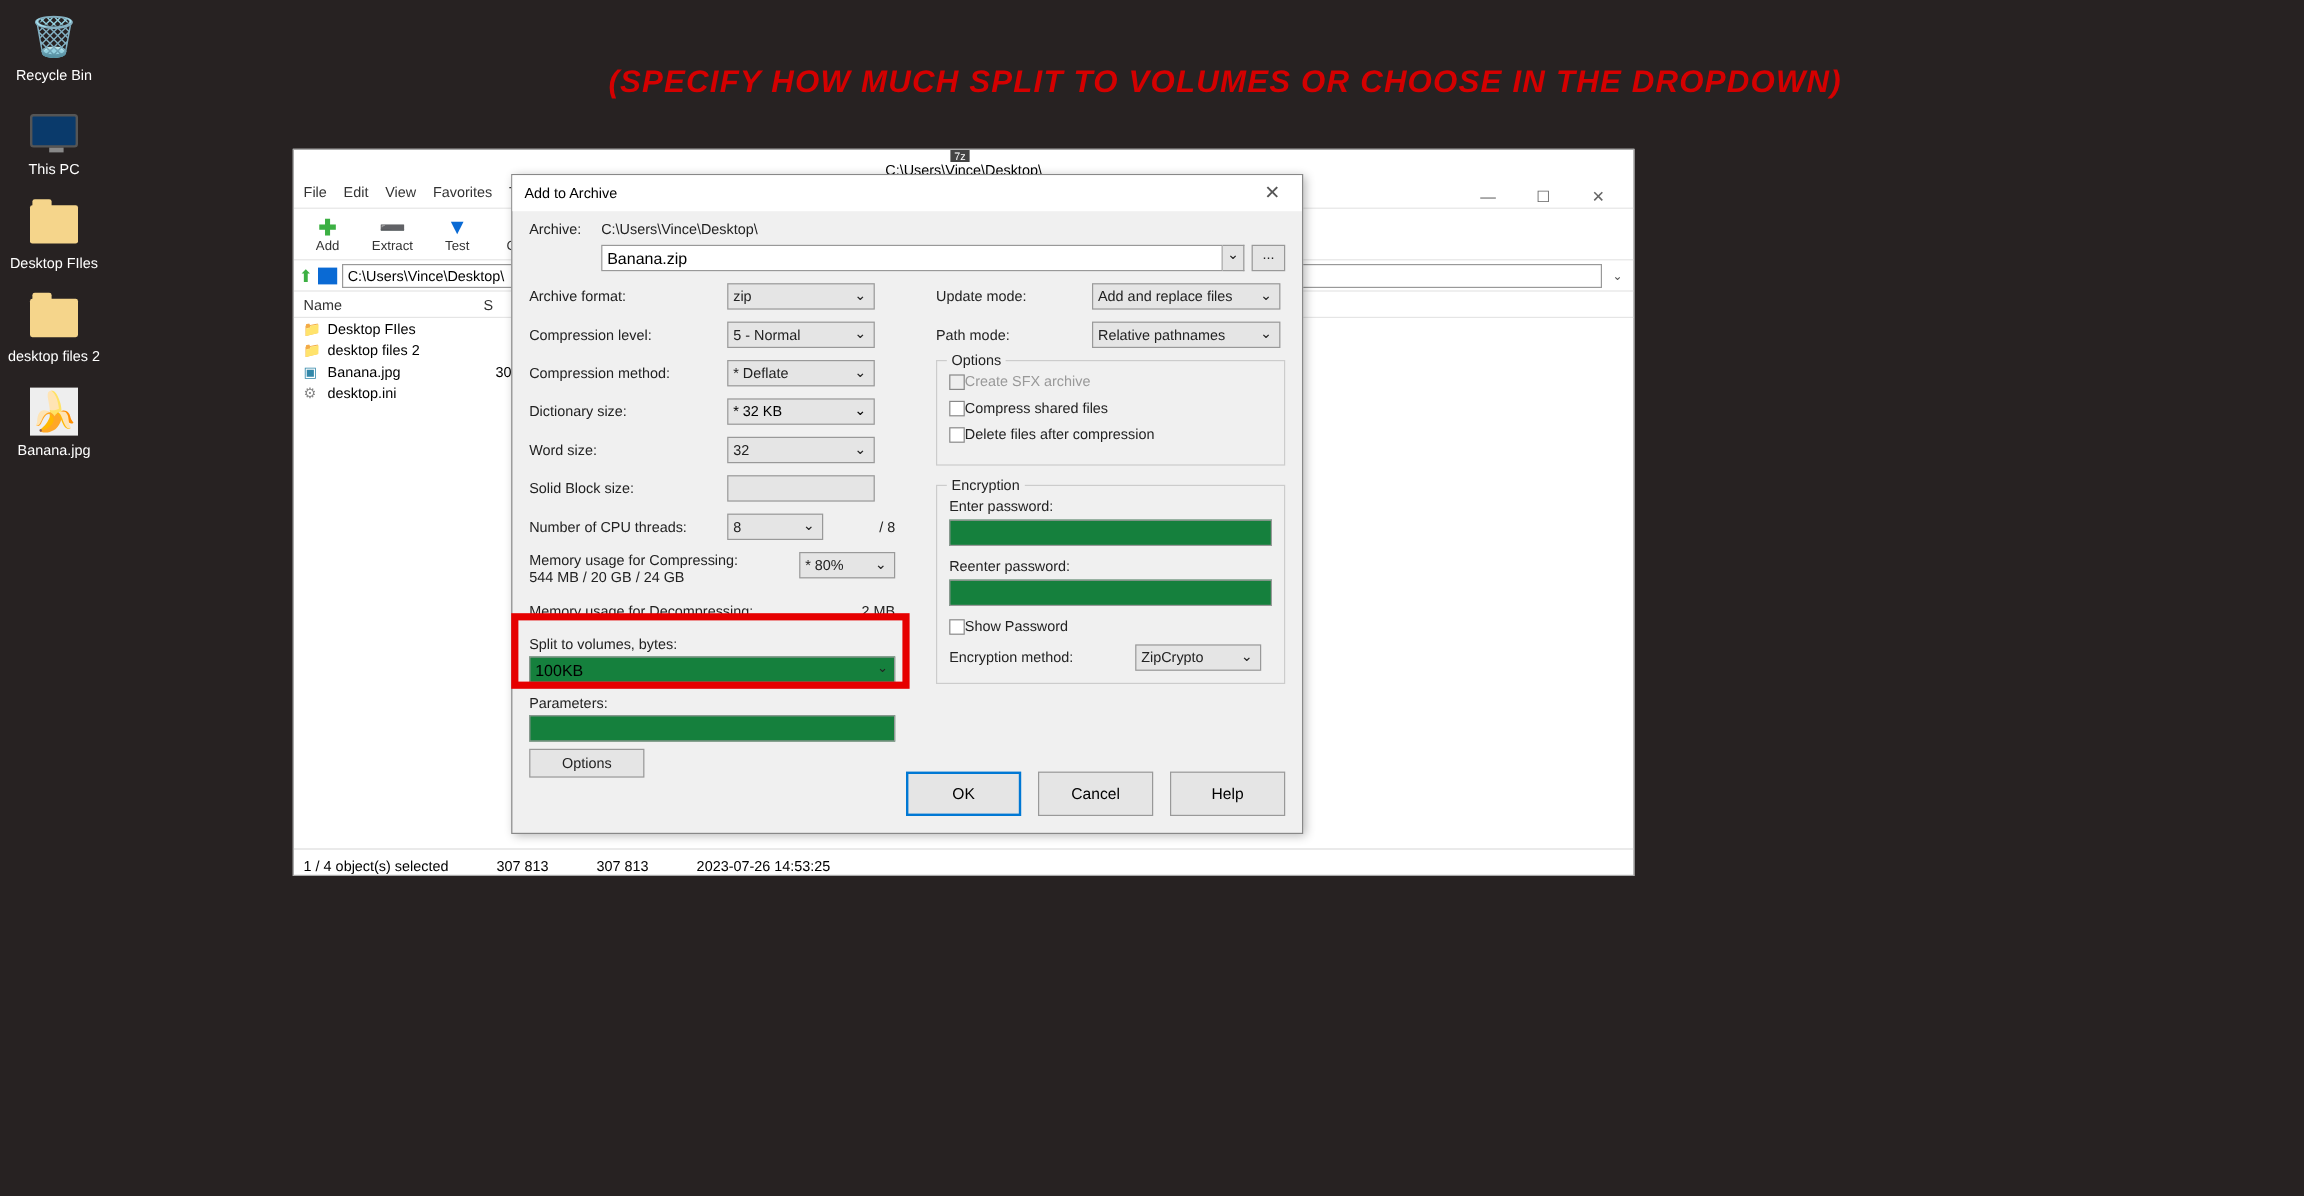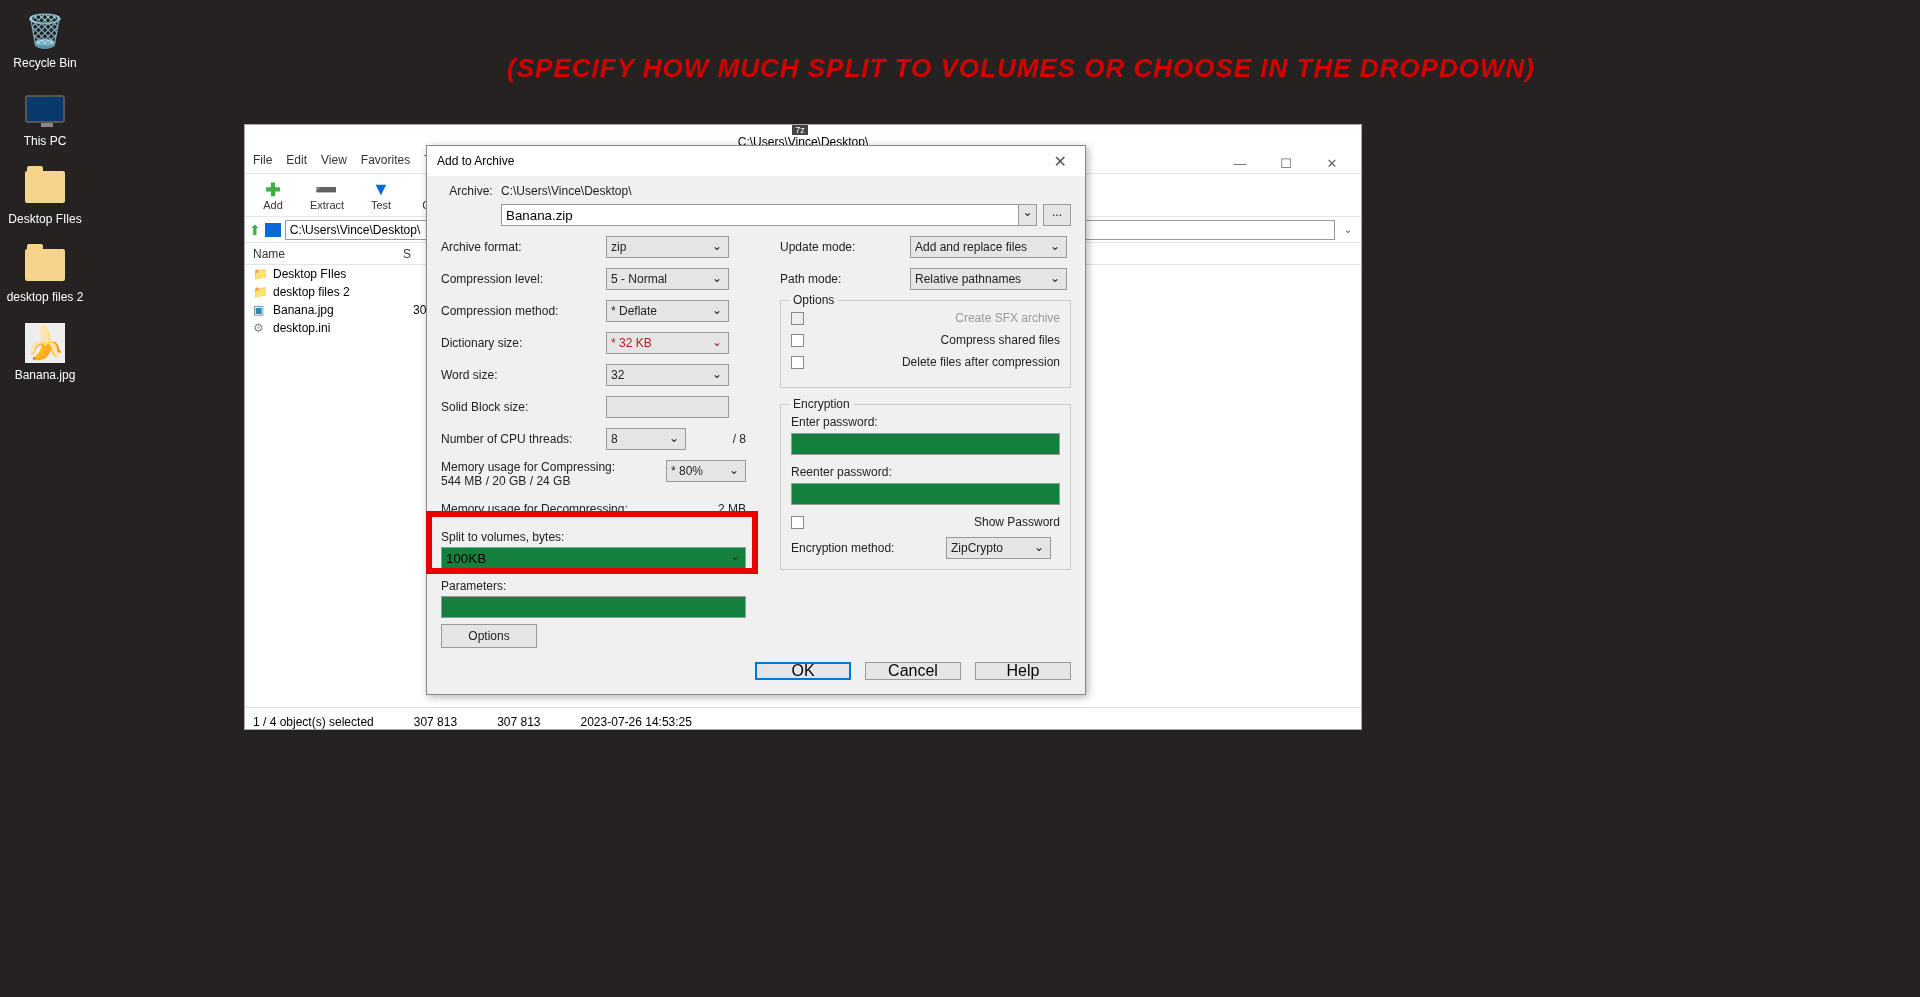--- a/index.html
+++ b/index.html
@@ -43,45 +43,45 @@
 .frow .fic { width: 16px; margin-right: 4px; color: #d4a94a; }
 .frow .fname { width: 140px; }
 .statusbar { position: absolute; bottom: 0; left: 0; right: 0; height: 22px; border-top: 1px solid #ddd; display: flex; align-items: flex-end; font-size: 12px; padding: 0 8px; gap: 40px; }
 
 
 .dialog { position: absolute; top: 145px; left: 426px; width: 660px; height: 550px; background: #f0f0f0; border: 1px solid #888; box-shadow: 2px 2px 8px rgba(0,0,0,0.3); }
 .dialog .dtitle { height: 30px; background: #fff; display: flex; align-items: center; padding: 0 10px; font-size: 12px; }
 .dialog .dclose { margin-left: auto; font-size: 16px; color: #555; padding: 0 8px; }
 .dbody { padding: 8px 14px; font-size: 12px; color: #222; }
 .drow { display: flex; align-items: center; margin-bottom: 6px; }
-.drow .lbl { width: 60px; text-align: center; }
+.drow .lbl { width: 60px; }
 .archiveinput { flex: 1; border: 1px solid #999; height: 22px; padding: 0 4px; background: #fff; }
 .browsebtn { width: 28px; height: 22px; border: 1px solid #999; background: #e5e5e5; margin-left: 6px; text-align: center; }
 .cols { display: flex; gap: 34px; margin-top: 10px; }
 .colL { width: 305px; }
 .colR { flex: 1; }
 .frow2 { display: flex; align-items: center; margin-bottom: 10px; min-height: 22px; }
 .frow2 .flbl { width: 165px; }
 .sel { border: 1px solid #999; background: #e5e5e5; height: 22px; padding: 0 22px 0 4px; position: relative; font-size: 12px; display: flex; align-items: center; }
 .sel.w140 { width: 123px; }
 .sel.w80 { width: 80px; }
 .sel.w157 { width: 157px; }
 .sel.w105 { width: 105px; }
 .sel::after { content: "⌄"; position: absolute; right: 6px; top: 2px; font-size: 12px; }
 .sel.noarrow::after { content: ""; }
-.sel.disabled { color: #b91c1c; text-align: center; }
+.sel.disabled { color: #000000; text-align: center; }
 .fieldset { border: 1px solid #ccc; padding: 10px; margin-top: 4px; font-size: 12px; position: relative; }
 .fieldset .legend { position: absolute; top: -8px; left: 8px; background: #f0f0f0; padding: 0 4px; }
-.chk { display: flex; align-items: center; gap: 18px; margin-bottom: 8px; justify-content: space-between; }
+.chk { display: flex; align-items: center; gap: 0; margin-bottom: 8px; }
 .chkbox { width: 13px; height: 13px; border: 1px solid #888; background: #fff; }
 .chk.disabled { color: #999; }
 .chk.disabled .chkbox { background: #eee; }
 .txtinput { width: 100%; border: 1px solid #999; height: 22px; padding: 0 4px; background: #15803d; }
 .footerbtns { position: absolute; bottom: 14px; right: 14px; display: flex; gap: 14px; }
-.btn { width: 96px; height: 18px; border: 1px solid #999; background: #e5e5e5; font-size: 16px; display: flex; align-items: center; justify-content: center; }
+.btn { width: 96px; height: 37px; border: 1px solid #999; background: #e5e5e5; font-size: 13px; display: flex; align-items: center; justify-content: center; }
 .btn.primary { border: 2px solid #0078d4; }
 .redbox { position: absolute; border: 6px solid #e60000; pointer-events: none; }
 .optbtn { width: 96px; height: 24px; border: 1px solid #999; background: #e5e5e5; font-size: 12px; display:flex; align-items:center; justify-content:center; margin-top: 6px; }
 </style>
 </head>
 <body>
 
 <div class="desktop-icons">
   <div class="dicon">
     <div class="dimg recycle">🗑️</div>

